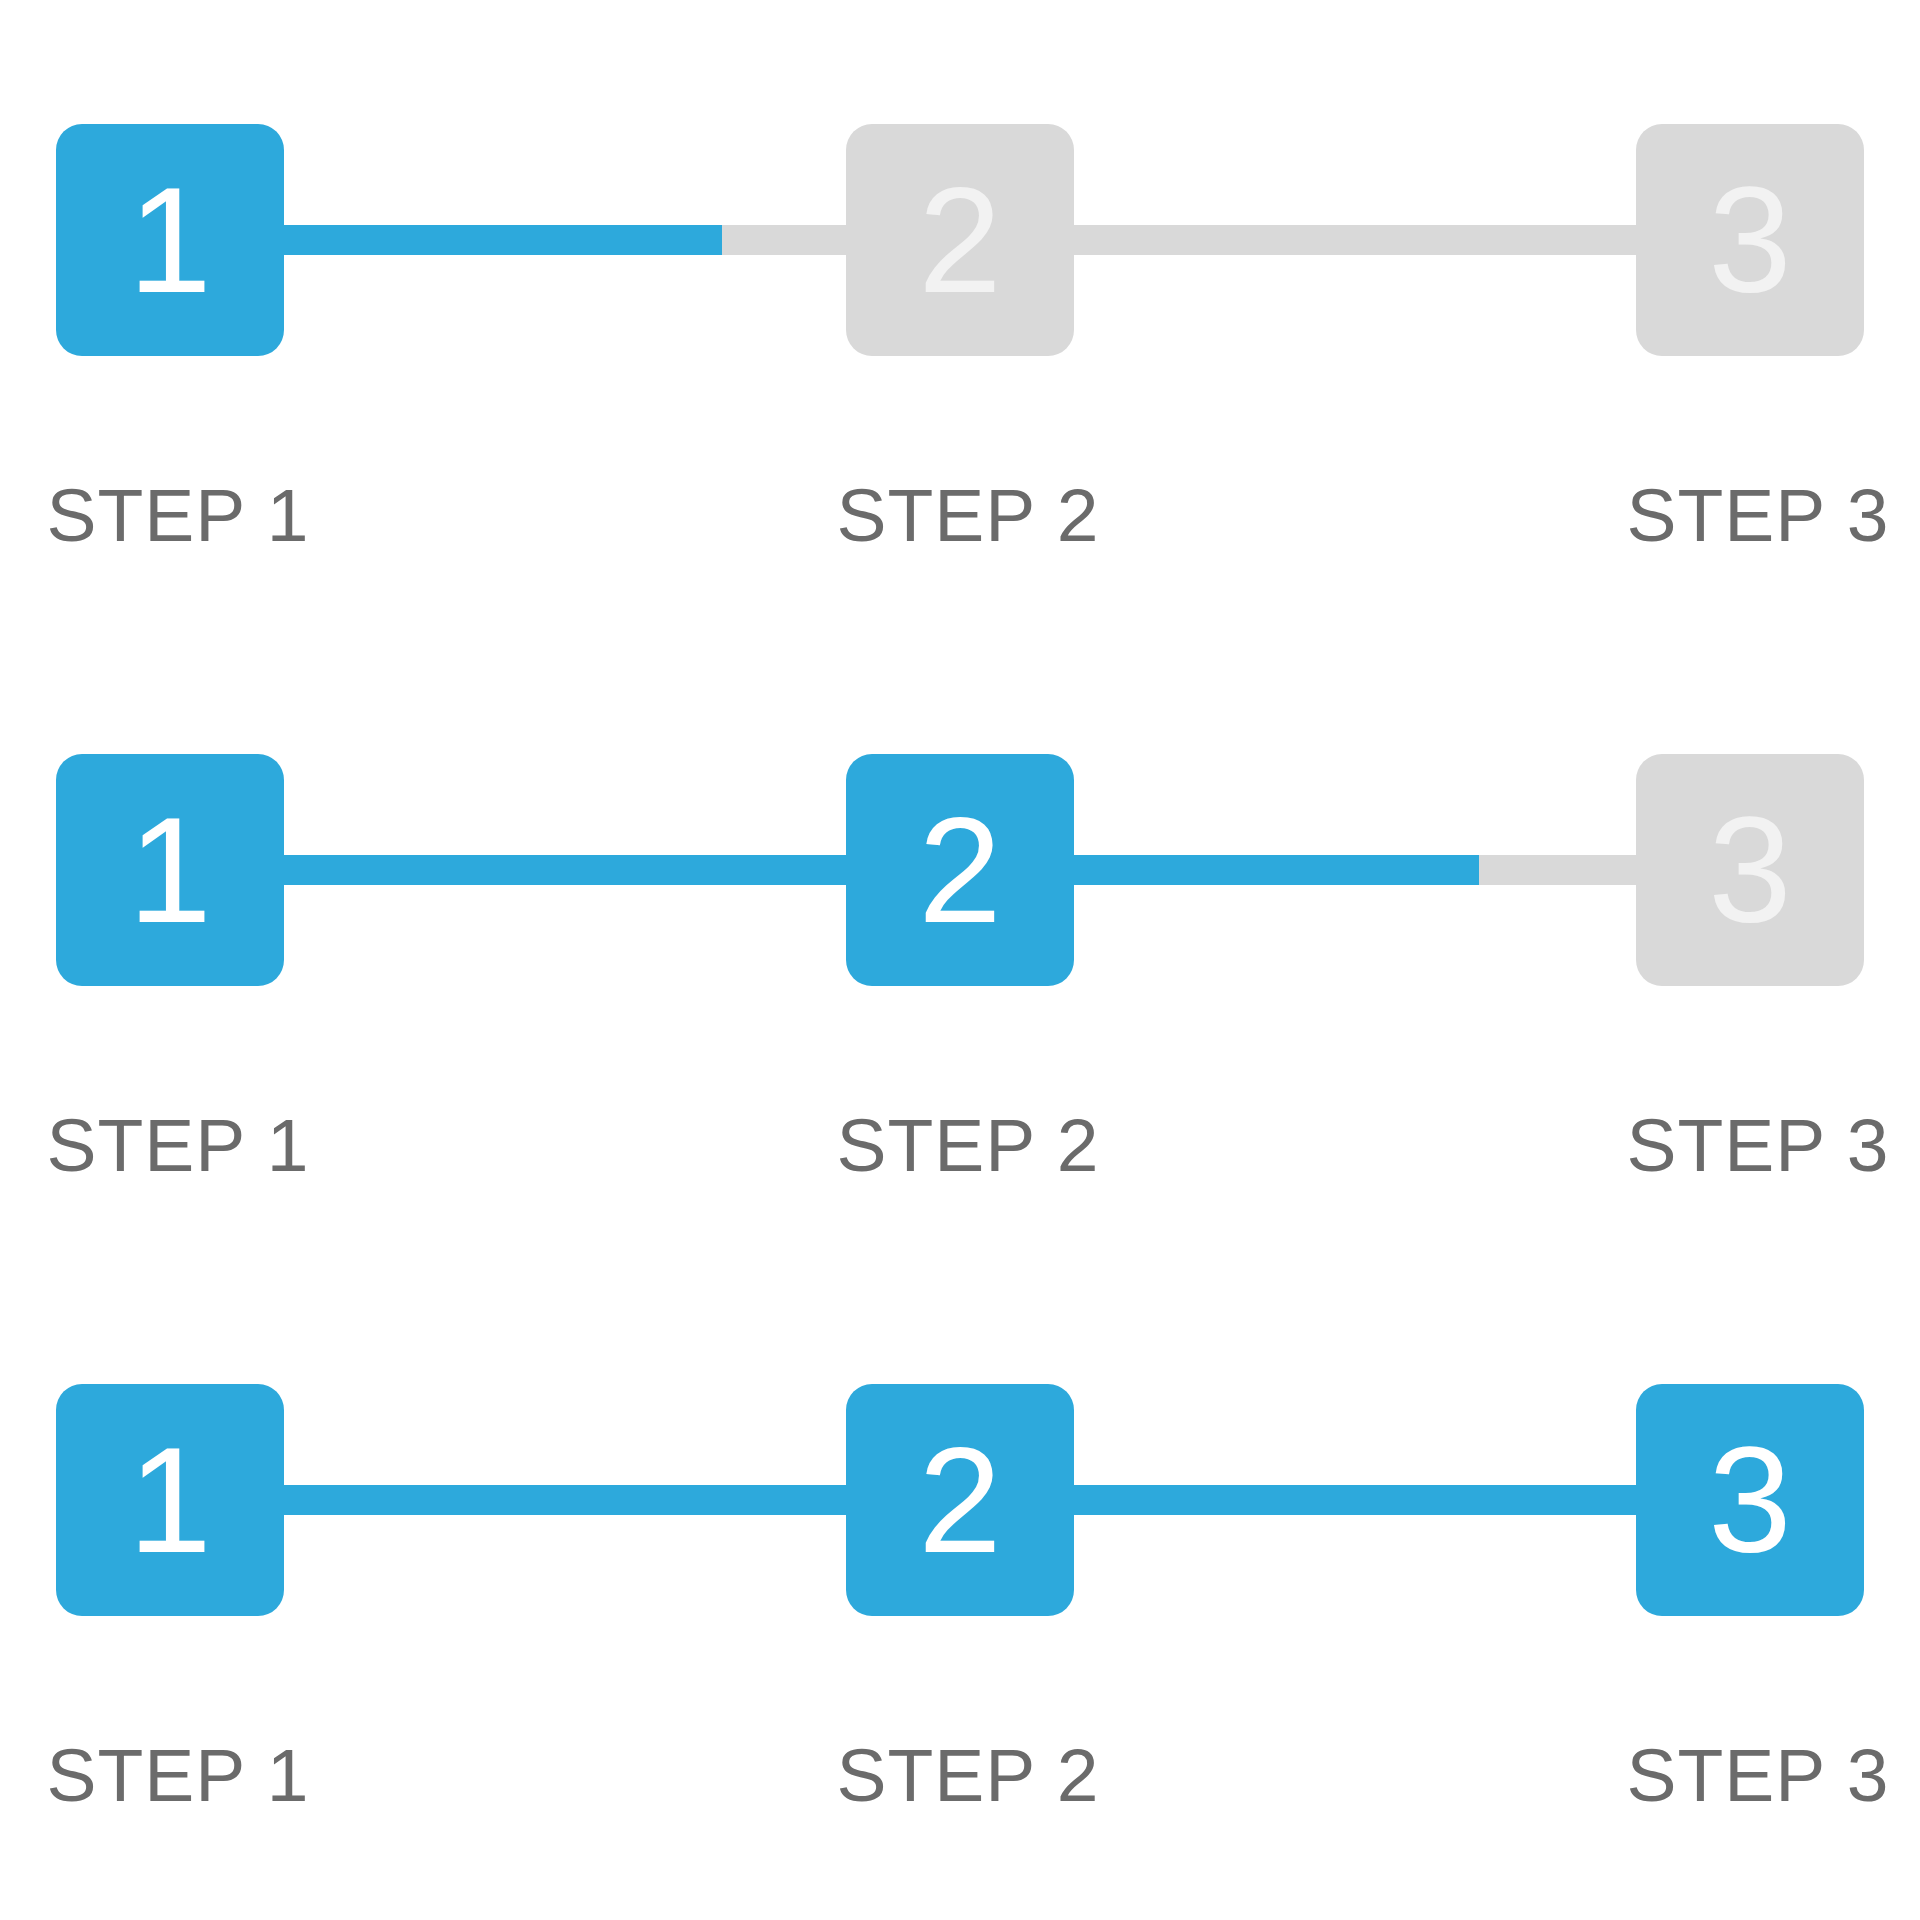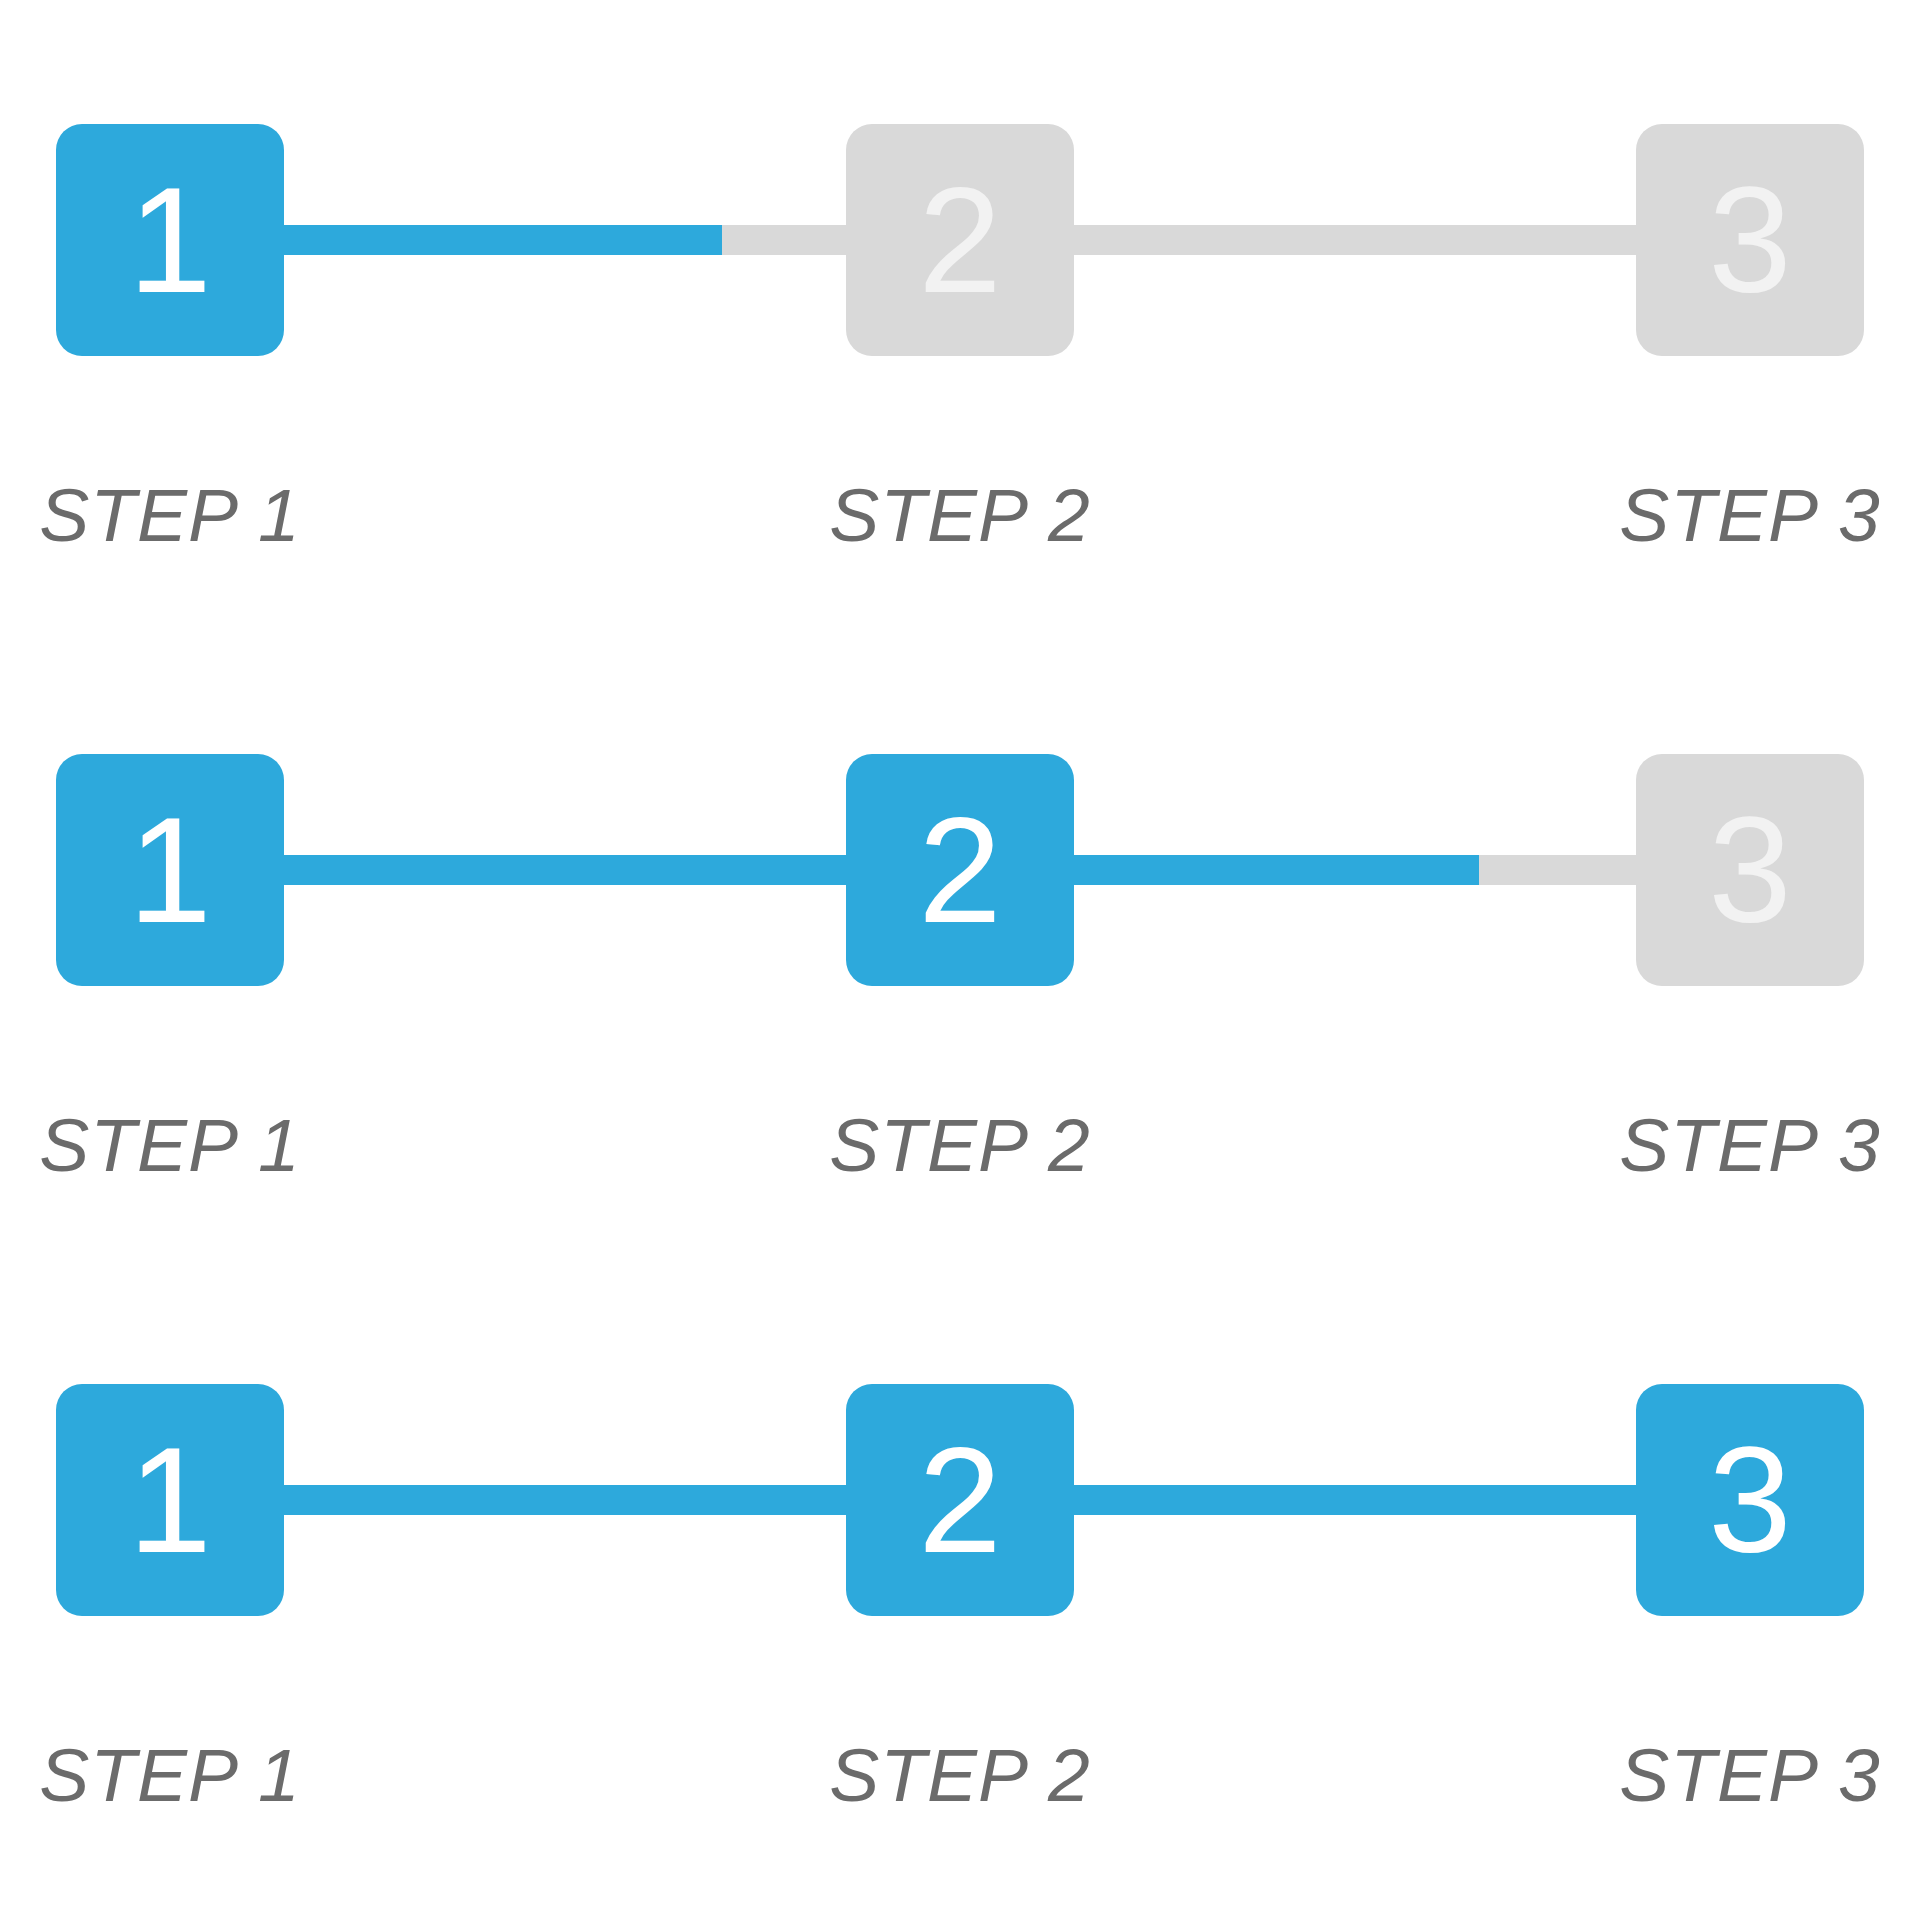--- a/index.html
+++ b/index.html
@@ -44,21 +44,21 @@
   .pos-1 { left: 56px; }
   .pos-2 { left: 846px; }
   .pos-3 { left: 1636px; }
   .step-box.active   { background: var(--c-active, #2da9dc); }
   .step-box.inactive { background: var(--c-inactive, #d9d9d9); }
 
   .digit { font-size: 150px; line-height: 1; font-weight: 400; }
   .active   .digit { color: var(--c-digit-active, #ffffff); }
   .inactive .digit { color: var(--c-digit-inactive, #f2f2f2); }
 
-  .labels { position: absolute; top: 354px; left: 0; width: 1604px; height: 100px; font-style: italic; }
+  .labels { position: absolute; top: 354px; left: 8px; width: 1604px; height: 100px; }
   .step-label {
     position: absolute;
     width: 460px;
     text-align: center;
     font-size: 75px;
     line-height: 1;
     letter-spacing: 1px;
     white-space: nowrap;
     color: var(--c-label, #6b6b6b);
   }

